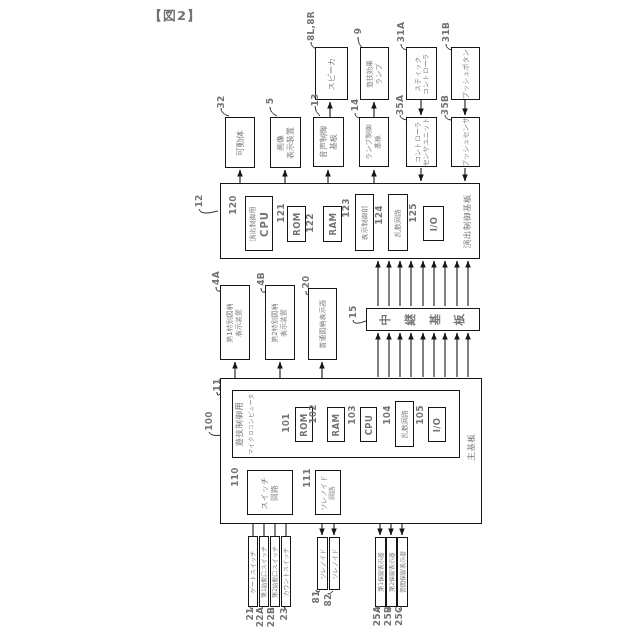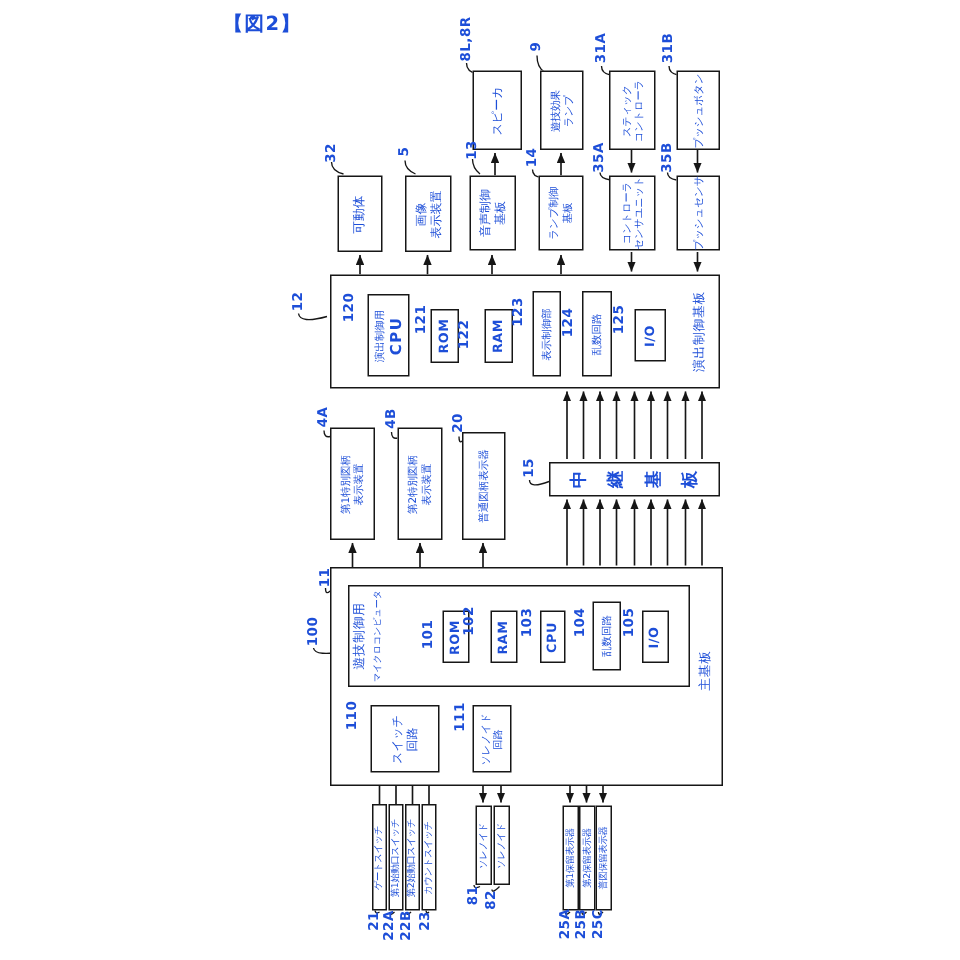--- a/index.html
+++ b/index.html
@@ -1,17 +1,17 @@
 <!DOCTYPE html>
 <html><head>
 <meta charset="utf-8">
 <style>
   html,body{margin:0;padding:0;background:#fff;}
   #stage{position:relative;width:640px;height:640px;background:#ffffff;overflow:hidden;
-         font-family:"DejaVu Sans","Liberation Sans",sans-serif;color:#1d4ed8;}
+         font-family:"DejaVu Sans","Liberation Sans",sans-serif;color:#737373;}
   #wires{position:absolute;left:0;top:0;width:640px;height:640px;}
   .title{position:absolute;left:149px;top:7px;font-size:13px;font-weight:600;letter-spacing:1px;}
   .box{position:absolute;border:1.1px solid #161616;background:#fff;box-sizing:border-box;}
   .thick{border-width:1.6px;}
   .noborder{border:none;background:transparent;}
   .rot{position:absolute;left:50%;top:50%;transform:translate(-50%,-50%) rotate(-90deg);
        white-space:pre;text-align:center;line-height:1.22;font-size:7.5px;}
   .t85{font-size:8.5px;}
   .t8{font-size:8px;}
   .t7{font-size:7px;}

